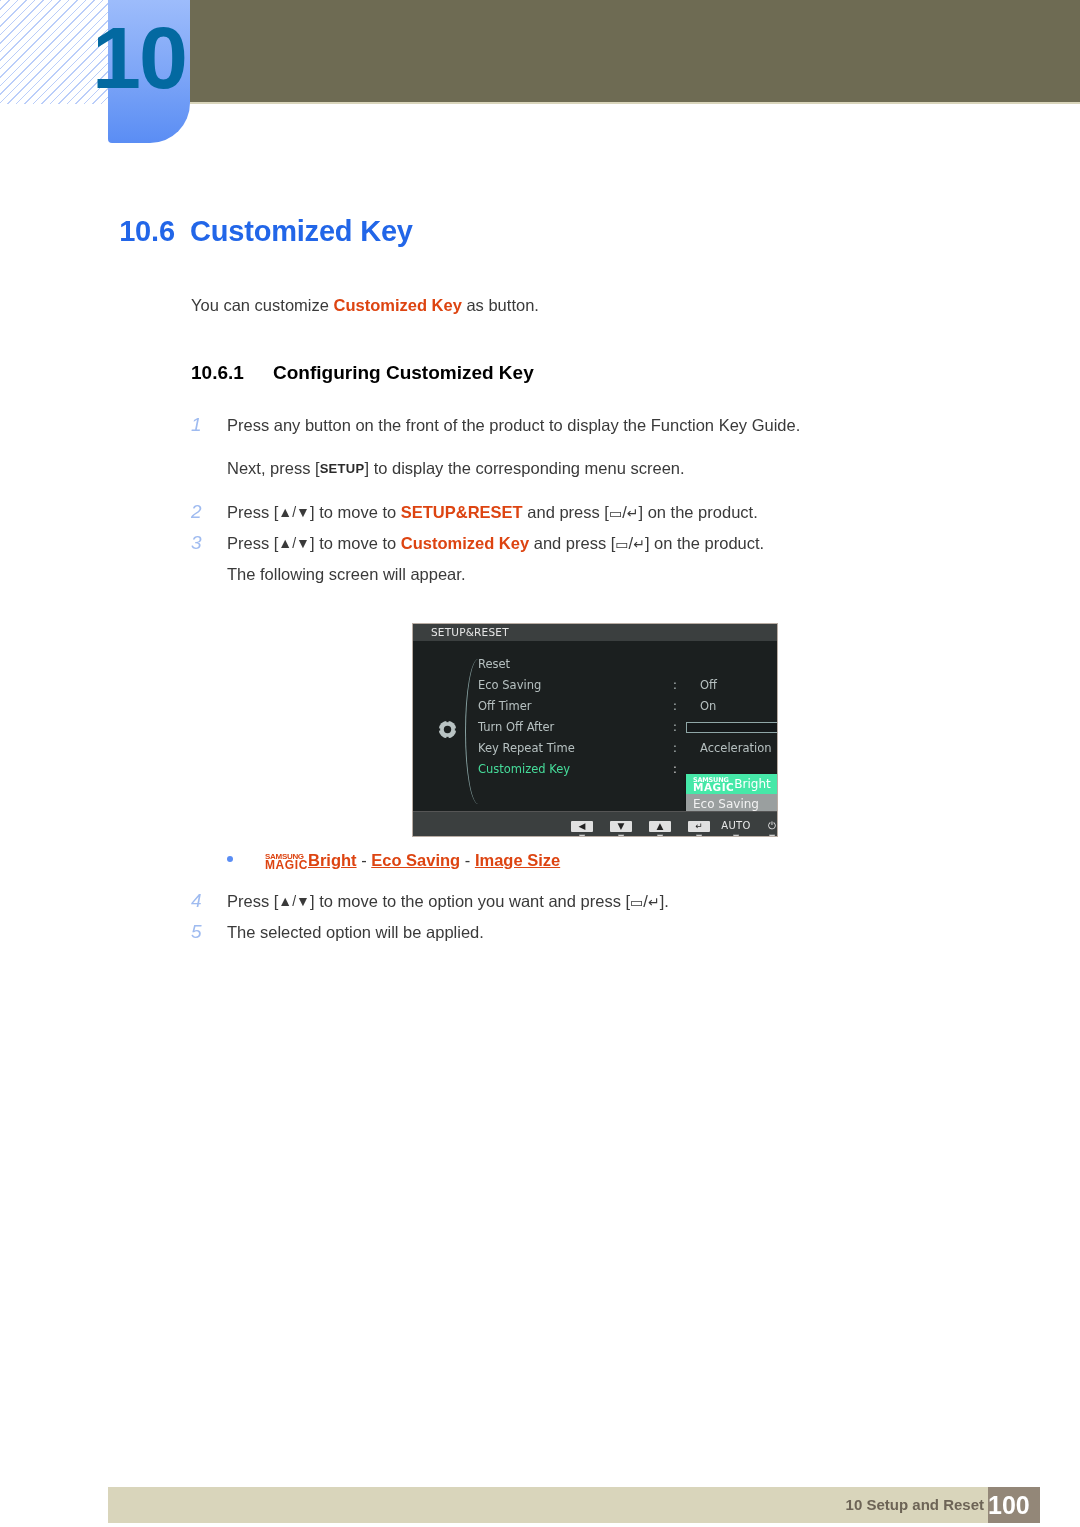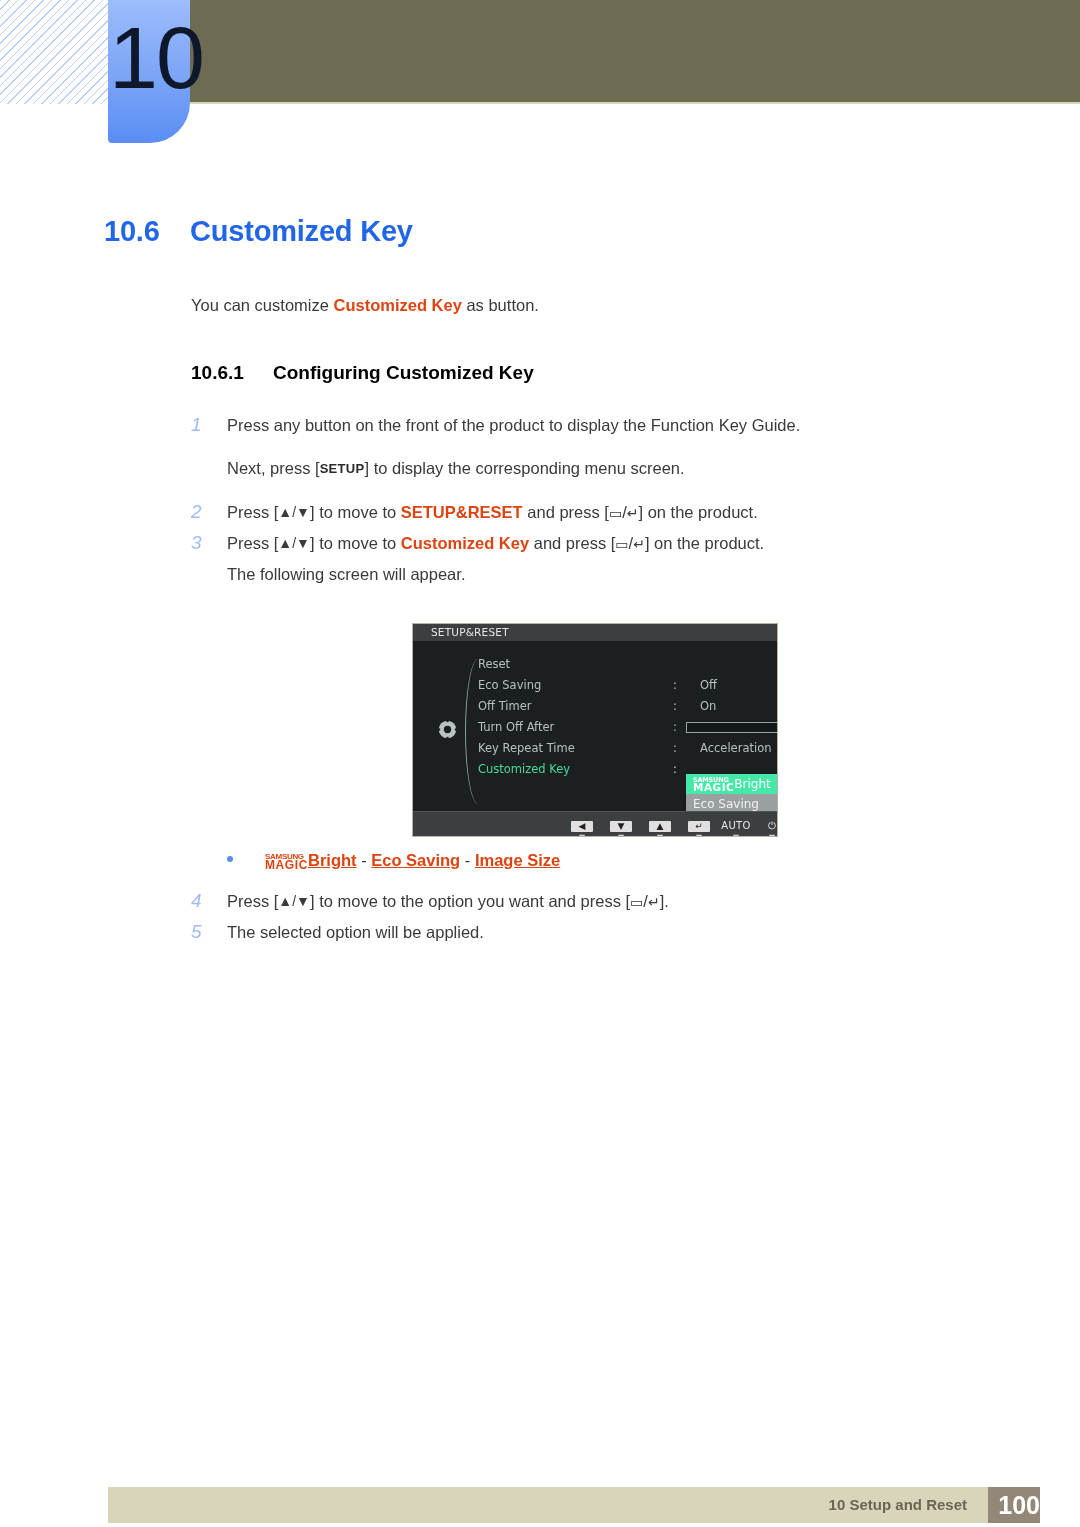--- a/index.html
+++ b/index.html
@@ -50,25 +50,25 @@
     top: 0; left: 108px;
     width: 82px;
     height: 143px;
     background: linear-gradient(180deg, #9dbcfb 0%, #7ba4f7 55%, #5a8df4 100%);
     border-bottom-left-radius: 4px;
     border-bottom-right-radius: 40px;
   }
   .chapter-num {
     position: absolute;
     top: 14px;
-    left: 109px;
+    left: 92px;
     width: 105px;
     font-size: 88px;
-    font-weight: normal;
-    color: #0f172a;
+    font-weight: bold;
+    color: #0369a1;
     letter-spacing: -2px;
     line-height: 1;
     font-family: "Liberation Sans", sans-serif;
   }
   .chapter-title {
     position: absolute;
     top: 38px;
     left: 213px;
     font-size: 32px;
     font-weight: bold;
@@ -78,20 +78,21 @@
 
   
   .section-head {
     position: absolute;
     top: 215px;
     left: 104px;
     font-size: 29px;
     font-weight: bold;
     color: #2266e8;
     letter-spacing: -0.2px;
+    text-align: center;
   }
   .section-head .num { display: inline-block; width: 86px; }
 
   .intro {
     position: absolute;
     top: 296px;
     left: 191px;
     font-size: 16.5px;
     color: #3a3a3a;
   }
@@ -339,37 +340,37 @@
   .footer {
     position: absolute;
     left: 108px;
     top: 1487px;
     width: 932px;
     height: 36px;
     background: #d9d5bb;
   }
   .footer-text {
     position: absolute;
-    right: 73px;
+    right: 56px;
     top: 9px;
     font-size: 15px;
     color: #6d6456;
     font-weight: bold;
   }
   .footer-page {
     position: absolute;
     right: 0px;
     top: 0;
     width: 52px;
     height: 36px;
     background: #938778;
     color: #ffffff;
     font-size: 25px;
     font-weight: bold;
-    text-align: right;
+    text-align: left;
     line-height: 36px;
   }
 </style>
 </head>
 <body>
 
 <div class="chapter-header">
   <div class="hatch"></div>
   <div class="olive-bar"></div>
   <div class="chapter-badge"></div>

